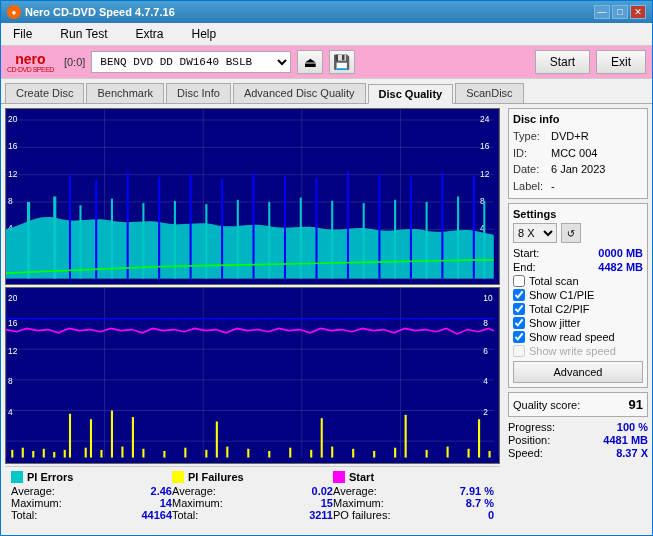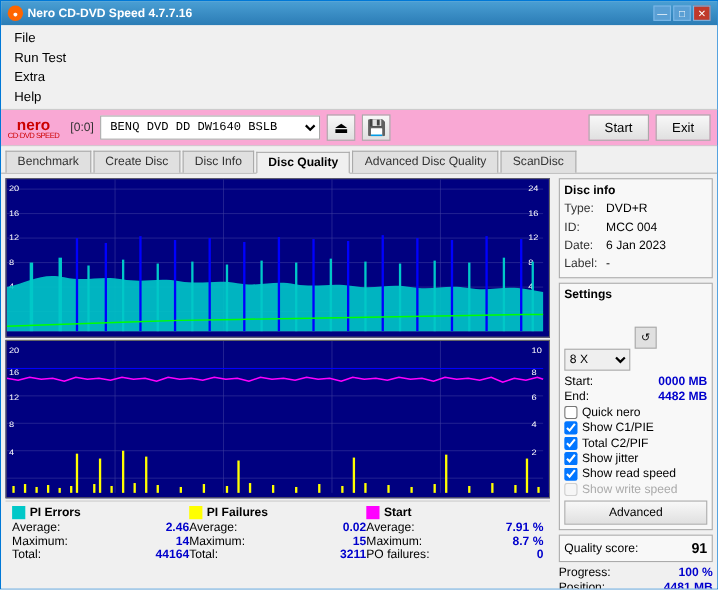--- a/index.html
+++ b/index.html
@@ -62,25 +62,24 @@
       font-size: 9px;
       cursor: pointer;
       display: flex;
       align-items: center;
       justify-content: center;
     }
     .title-btn.close { background: #c0392b; }
     .menu-bar {
       background: #f0f0f0;
       display: flex;
-      gap: 0;
+      gap: 12px;
       padding: 2px 4px;
       border-bottom: 1px solid #ccc;
       flex-shrink: 0;
-      flex-direction: column;
     }
     .menu-item {
       padding: 2px 8px;
       cursor: pointer;
       font-size: 12px;
     }
     .toolbar {
       background: #f9a8d4;
       display: flex;
       align-items: center;
@@ -232,25 +231,24 @@
       padding: 4px;
       background: #f8f8f8;
     }
     .speed-row {
       display: flex;
       align-items: center;
       gap: 4px;
       margin-bottom: 4px;
     }
     .speed-select {
-      width: 60px;
+      width: 44px;
       height: 20px;
       font-size: 11px;
       border: 1px solid #aaa;
-      margin-top: 40px;
     }
     .speed-icon-btn {
       width: 20px;
       height: 20px;
       border: 1px solid #aaa;
       background: #e0e0e0;
       cursor: pointer;
       font-size: 10px;
       display: flex;
       align-items: center;
@@ -301,21 +299,21 @@
     }
     .bottom-stats {
       background: #f0f0f0;
       border-top: 1px solid #ccc;
       padding: 4px 6px;
       flex-shrink: 0;
     }
     .stats-row1 {
       display: flex;
       gap: 0;
-      margin-bottom: 17px;
+      margin-bottom: 6px;
     }
     .stat-block {
       flex: 1;
       font-size: 11px;
     }
     .stat-header {
       display: flex;
       align-items: center;
       gap: 4px;
       font-weight: bold;
@@ -387,25 +385,25 @@
       <option>BENQ DVD DD DW1640 BSLB</option>
     </select>
     <button class="toolbar-icon-btn">⏏</button>
     <button class="toolbar-icon-btn">💾</button>
     <div style="flex:1"></div>
     <button class="start-btn">Start</button>
     <button class="exit-btn">Exit</button>
   </div>
 
   <div class="tabs">
+    <div class="tab">Create Disc</div>
     <div class="tab">Benchmark</div>
-    <div class="tab">Create Disc</div>
     <div class="tab">Disc Info</div>
+    <div class="tab">Advanced Disc Quality</div>
     <div class="tab active">Disc Quality</div>
-    <div class="tab">Advanced Disc Quality</div>
     <div class="tab">ScanDisc</div>
   </div>
 
   <div class="content">
 
     <div class="chart-area">
 
       <div class="chart-container">
         <svg class="chart-svg" viewBox="0 0 470 160" preserveAspectRatio="none">
 
@@ -666,21 +664,21 @@
         <div class="mb-row">
           <span>Start:</span>
           <span class="mb-value">0000 MB</span>
         </div>
         <div class="mb-row">
           <span>End:</span>
           <span class="mb-value">4482 MB</span>
         </div>
         <div class="checkbox-row">
           <input type="checkbox" style="">
-          <label>Quick nero</label>
+          <label>Total scan</label>
         </div>
         <div class="checkbox-row">
           <input type="checkbox" checked="" style="">
           <label>Show C1/PIE</label>
         </div>
         <div class="checkbox-row">
           <input type="checkbox" checked="" style="">
           <label>Total C2/PIF</label>
         </div>
         <div class="checkbox-row">

